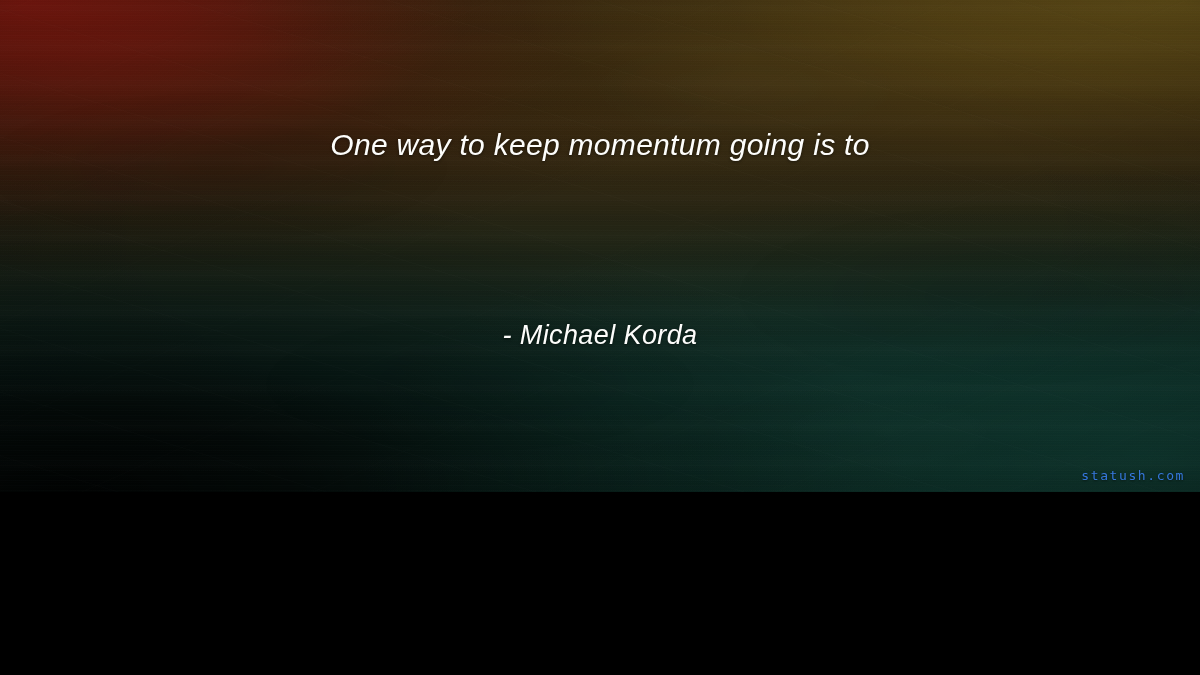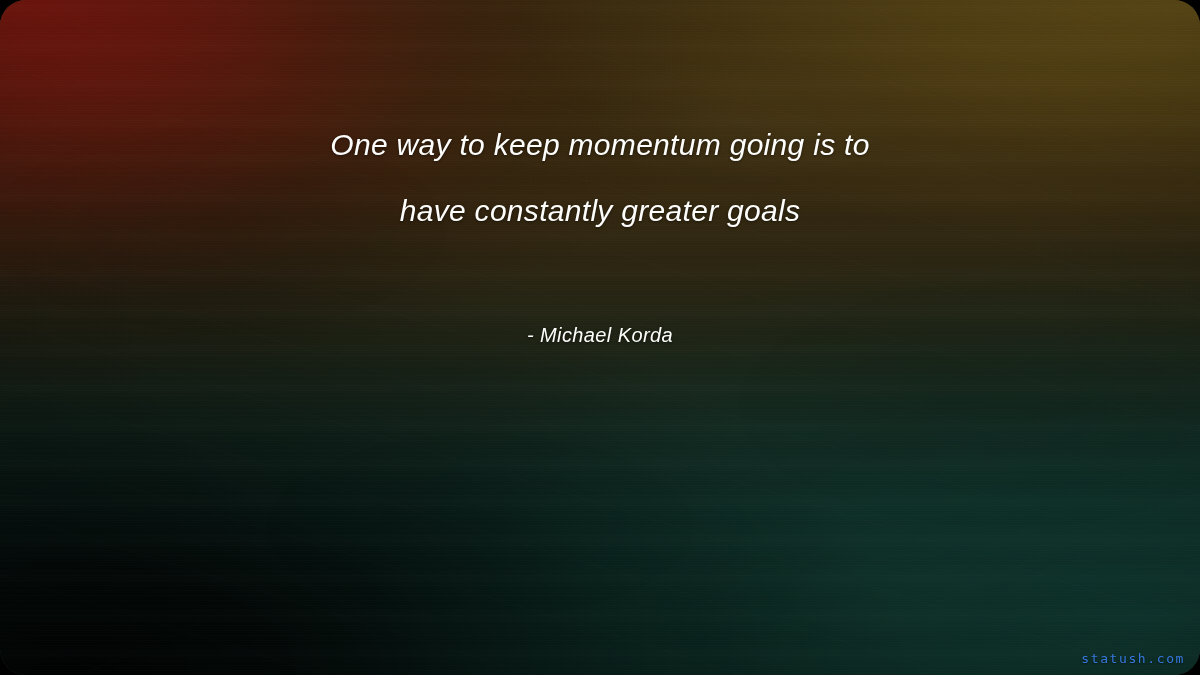--- a/index.html
+++ b/index.html
@@ -4,24 +4,23 @@
 <style>
   html, body {
     margin: 0;
     padding: 0;
     background: #000;
   }
 
   #stage {
     position: relative;
     width: 1200px;
-    height: 675px;
+    height: 492px;
     overflow: hidden;
     font-family: "Liberation Sans", sans-serif;
-    border-radius: 26px;
     -webkit-font-smoothing: antialiased;
   }
 
   
   .bg-base {
     position: absolute;
     inset: 0;
     background: #2a1a0a;
   }
 
@@ -196,21 +195,21 @@
   }
 
   .attribution {
     position: absolute;
     left: 0;
     right: 0;
     top: 316px;
     text-align: center;
     color: #fdfdfb;
     font-style: italic;
-    font-size: 20px;
+    font-size: 27px;
     font-weight: 400;
     letter-spacing: 0.4px;
     line-height: 38px;
     white-space: pre;
     text-shadow: 0 1px 3px rgba(0, 0, 0, 0.45);
   }
 
   .watermark {
     position: absolute;
     right: 15px;
@@ -239,21 +238,20 @@
   <div class="tex-band"></div>
   <div class="tex-scratch-a"></div>
   <div class="tex-scratch-b"></div>
   <div class="tex-mottle"></div>
   <div class="tex-vignette"></div>
 
   <div class="content">
 
     <div class="quote-block">
       <span class="quote-line">One way to keep momentum going is to</span>
-      <span class="quote-line">have constantly greater goals</span>
     </div>
 
     <div class="attribution">- Michael Korda</div>
 
     <div class="watermark">statush.com</div>
 
   </div>
 
 </div>
 

